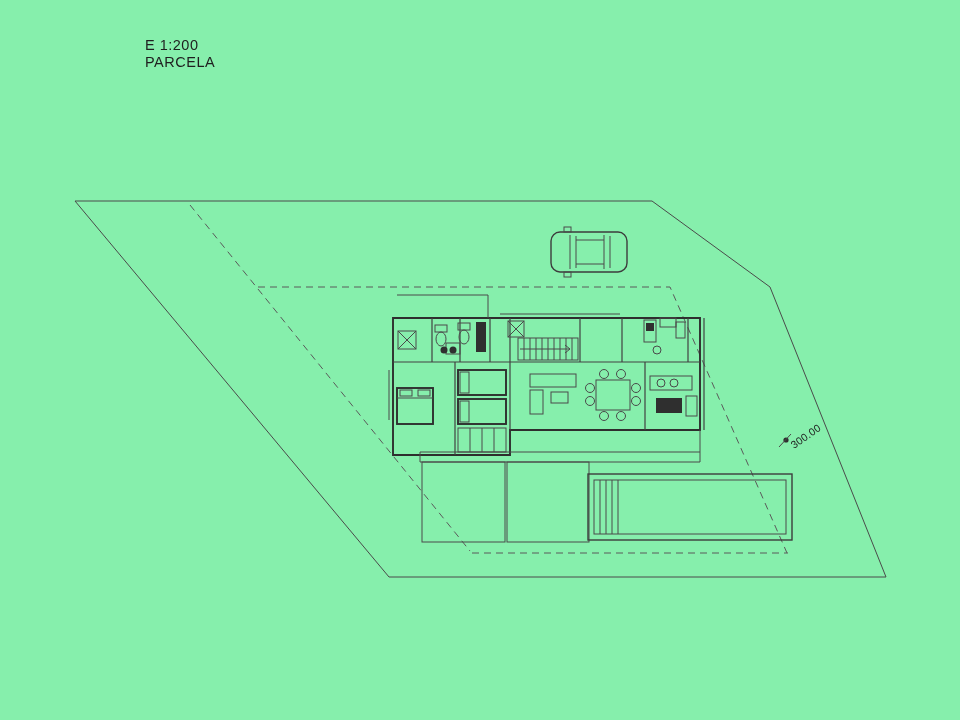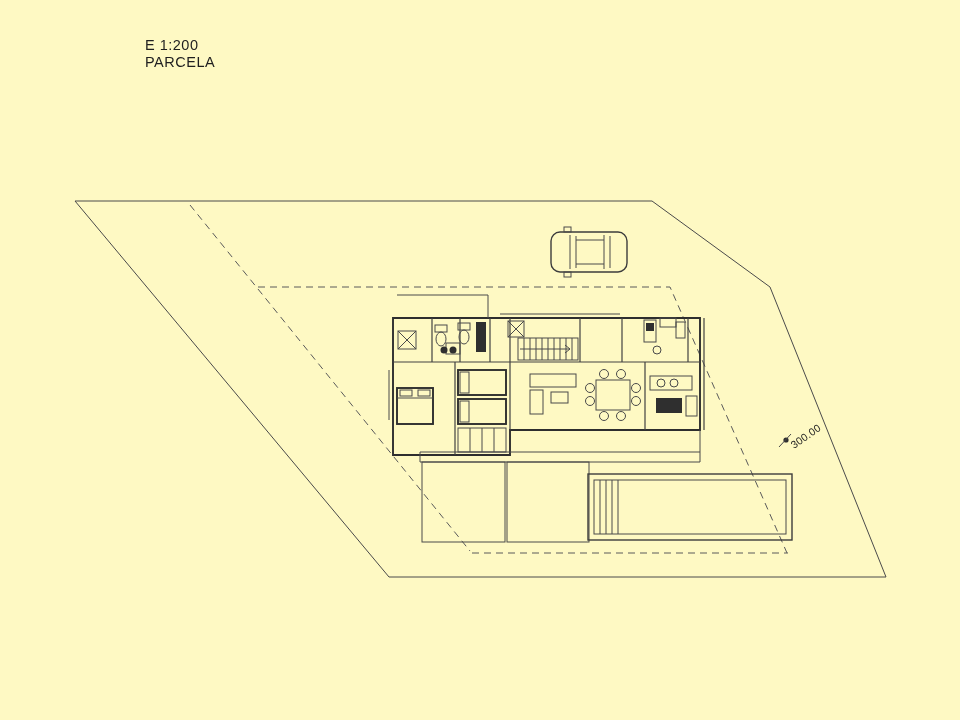--- a/index.html
+++ b/index.html
@@ -1,19 +1,19 @@
 <!DOCTYPE html>
 <html><head>
 <meta charset="utf-8">
 <style>
   html,body{margin:0;padding:0;background:#ffffff;}
   .canvas{
     position:relative;
     width:960px;height:720px;
-    background:#fef9c3;
+    background:#86efac;
     font-family:"Liberation Sans", sans-serif;
     overflow:hidden;
   }
   svg{position:absolute;left:0;top:0;}
   .s1  {stroke:#4a4a4a;stroke-width:1;fill:none;}
   .s12 {stroke:#424242;stroke-width:1.2;fill:none;}
   .s14 {stroke:#3d3d3d;stroke-width:1.4;fill:none;}
   .s2  {stroke:#2e2e2e;stroke-width:1.9;fill:none;}
   .dash{stroke:#5a5a5a;stroke-width:1;fill:none;stroke-dasharray:7 5;}
   .fillD{fill:#2f2f2f;stroke:none;}

